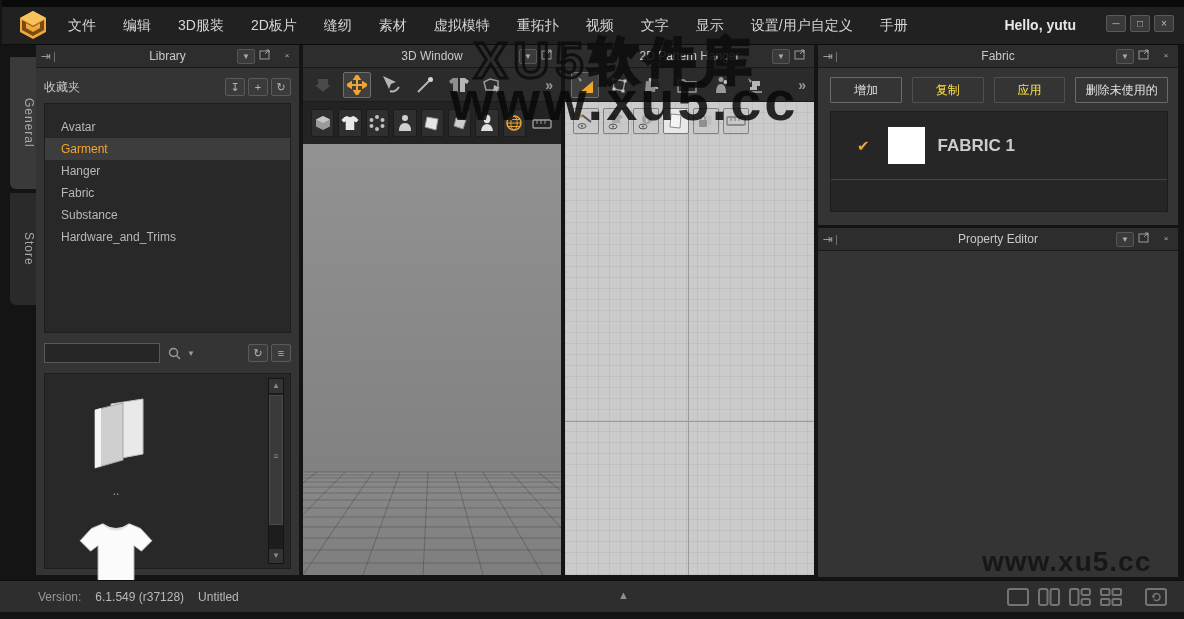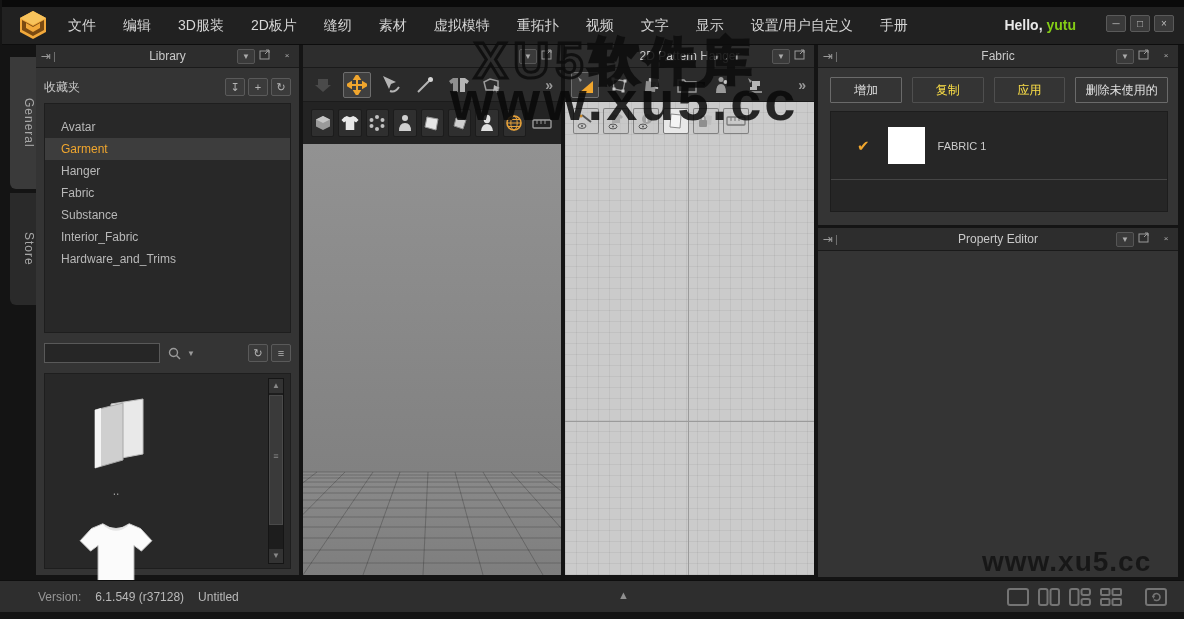--- a/index.html
+++ b/index.html
@@ -12,21 +12,21 @@
   
   #menubar {
     position:absolute; left:2px; top:0; width:1184px; height:45px;
     background:#212121; border-top:7px solid #0a0a0a; border-bottom:1px solid #0d0d0d;
     display:flex; align-items:center;
   }
   .logo { position:absolute; left:16px; top:3px; width:30px; height:30px; }
   .menu-items { display:flex; gap:27px; margin-left:66px; font-size:14px; color:#d6d6d6; }
   .menu-item { cursor:default; white-space:nowrap; }
   .greeting { position:absolute; right:110px; top:10px; font-size:14px; font-weight:bold; color:#e8e8e8; }
-  .greeting .uname { color:#84cc16; }
+  .greeting .uname { color:#e5e5e5; }
   .winbtns { position:absolute; right:12px; top:8px; display:flex; gap:4px; }
   .winbtn {
     width:20px; height:17px; background:#3a3a3a; border:1px solid #5a5a5a; border-radius:2px;
     color:#bdbdbd; font-size:10px; line-height:15px; text-align:center;
   }
   
   .side-tab {
     position:absolute; left:10px; width:26px; color:#a8a8a8; font-size:12px;
     writing-mode:vertical-rl; text-align:center; letter-spacing:1px;
     border-radius:0 0 0 6px;
@@ -115,21 +115,21 @@
   .fab-btn {
     flex:1; height:26px; background:transparent; border:1px solid #6a6a6a; border-radius:1px;
     color:#e0e0e0; font-size:12px; font-family:inherit;
   }
   .fab-btn.wide { flex:1.3; }
   .fab-btn.disabled { color:#fde047; border-color:#4f4f4f; }
   .fab-list { position:absolute; left:12px; top:66px; right:10px; height:101px; background:#262626; border:1px solid #1d1d1d; }
   .fab-item { position:relative; height:68px; display:flex; align-items:center; border-bottom:1px solid #454545; }
   .fab-check { color:#f0a62e; font-size:15px; margin-left:26px; }
   .fab-swatch { width:37px; height:37px; background:#ffffff; margin-left:18px; }
-  .fab-name { margin-left:13px; color:#cccccc; font-size:11px; }
+  .fab-name { margin-left:13px; color:#cccccc; font-size:17px;font-weight:bold; }
   #propeditor { left:818px; top:228px; width:360px; height:349px; }
   
   #statusbar {
     position:absolute; left:0; top:580px; width:1184px; height:32px; background:#2e2e2e;
     border-top:1px solid #0e0e0e; display:flex; align-items:center; font-size:12px; color:#b9b9b9;
   }
   .ver-label { margin-left:38px; color:#979797; }
   .ver-num { margin-left:14px; } .ver-doc { margin-left:14px; }
   .collapse-tri { position:absolute; left:618px; top:8px; color:#8f8f8f; font-size:11px; }
   .layout-btns { position:absolute; right:16px; top:5px; display:flex; gap:6px; align-items:center; }
@@ -214,21 +214,20 @@
         <span class="tool-sq">↻</span>
       </span>
     </div>
 
     <div class="lib-list">
       <div class="lib-item">Avatar</div>
       <div class="lib-item selected">Garment</div>
       <div class="lib-item">Hanger</div>
       <div class="lib-item">Fabric</div>
       <div class="lib-item">Substance</div>
-      <div class="lib-item">Interior_Fabric</div>
       <div class="lib-item">Hardware_and_Trims</div>
     </div>
 
     <div class="search-row">
       <input class="search-input" value="" style="">
       <span class="search-icons">
         <span>
           <svg width="13" height="13" viewBox="0 0 13 13">
               <circle cx="5.5" cy="5.5" r="4" fill="none" stroke="#9a9a9a" stroke-width="1.4"></circle>
               <line x1="8.5" y1="8.5" x2="12" y2="12" stroke="#9a9a9a" stroke-width="1.4"></line>
@@ -267,20 +266,21 @@
         <div class="vs-thumb">
           <div class="vs-grip">≡</div>
         </div>
         <div class="vs-btn vs-down">▼</div>
       </div>
     </div>
   </div>
 
   <div class="panel" id="win3d">
     <div class="phead">
+      <span class="ptitle">3D Window</span>
       <span class="ph-right">
         <span class="ph-btn">▼</span>
         <span class="ph-btn ph-flat">
           <svg width="12" height="11" viewBox="0 0 12 11">
               <rect x="1" y="2" width="9" height="8" fill="none" stroke="#9a9a9a"></rect>
               <path d="M6 5 L10 1 M7 1 h3 v3" stroke="#9a9a9a" fill="none"></path>
             </svg>
         </span>
       </span>
     </div>

